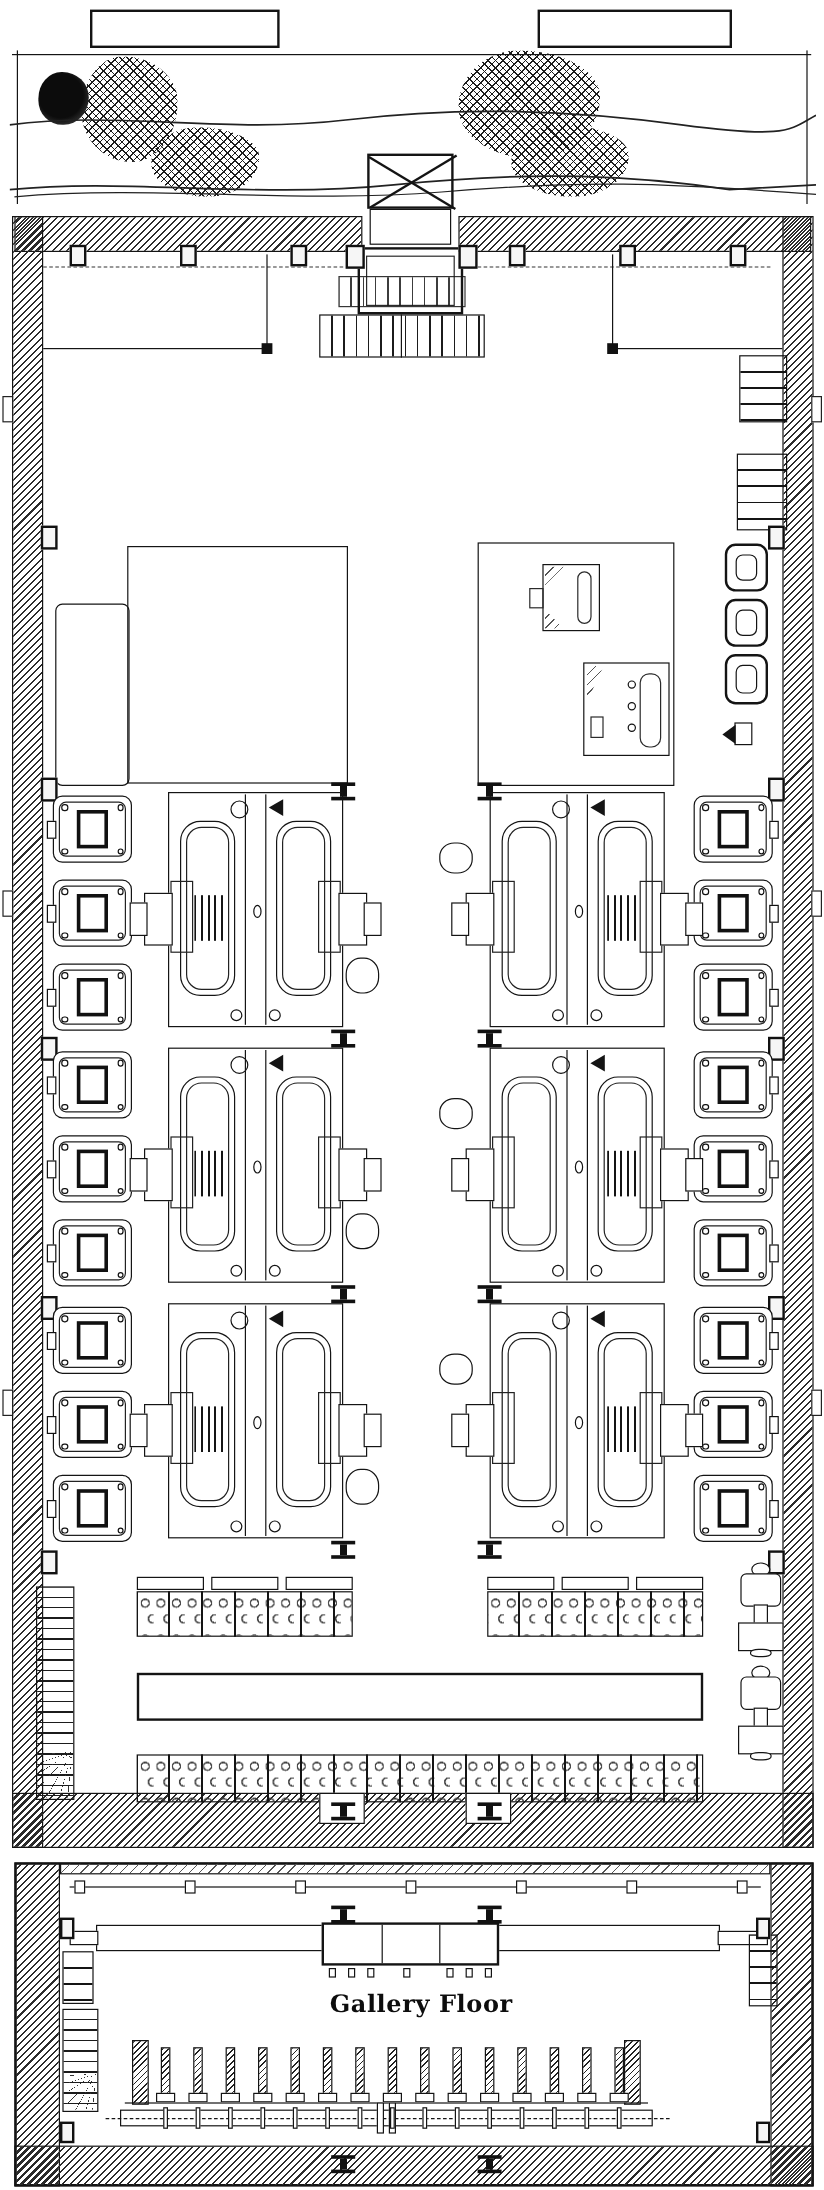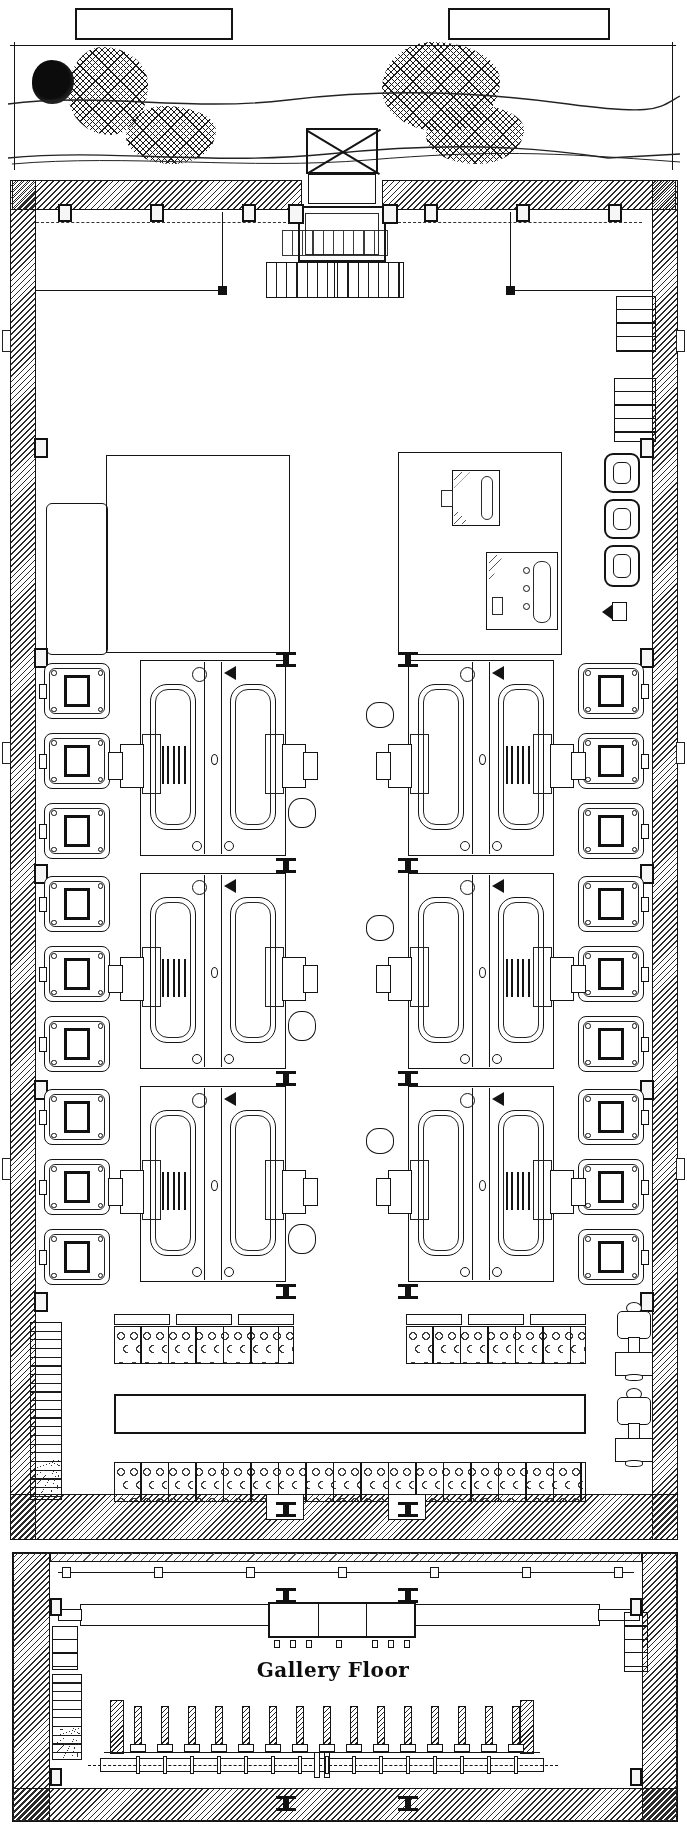--- a/index.html
+++ b/index.html
@@ -201,21 +201,21 @@
 
   <div class="abs hline" style="left:56px;top:1613px;width:566px;border-top-style:dashed"></div>
   <div class="abs bd" style="left:80px;top:1604px;width:520px;height:22px;background:#fff"></div>
   <div class="abs bd" style="left:58px;top:1609px;width:24px;height:12px;background:#fff"></div>
   <div class="abs bd" style="left:598px;top:1609px;width:42px;height:12px;background:#fff"></div>
   <div class="abs bd2" style="left:268px;top:1602px;width:148px;height:36px;background:#fff">
     <div class="abs vline" style="left:48px;top:0;height:32px"></div>
     <div class="abs vline" style="left:96px;top:0;height:32px"></div>
   </div>
 
-  <div class="abs glabel" style="left:252px;top:1658px;width:162px">Gallery Floor</div>
+  <div class="abs glabel" style="left:270px;top:1658px;width:162px">Gallery Floor</div>
 
   <div class="abs rack" style="left:52px;top:1626px;width:26px;height:44px"></div>
   <div class="abs rack" style="left:624px;top:1612px;width:24px;height:60px"></div>
   <div class="abs stairsV" style="left:52px;top:1674px;width:30px;height:86px"></div>
   <div class="abs fan" style="left:56px;top:1728px;width:24px;height:30px"></div>
 
   <div class="abs hline" style="left:104px;top:1752px;width:436px"></div>
   <div class="abs bd" style="left:100px;top:1758px;width:444px;height:14px;background:#fff"></div>
   <div class="abs hline" style="left:88px;top:1765px;width:470px;border-top-style:dashed"></div>
   <div class="abs tick" style="left:314px;top:1752px;width:6px;height:26px"></div>

